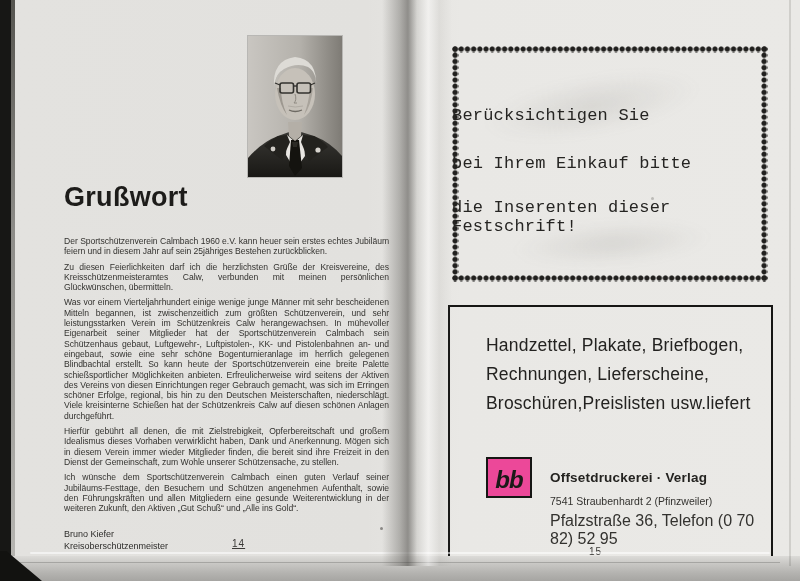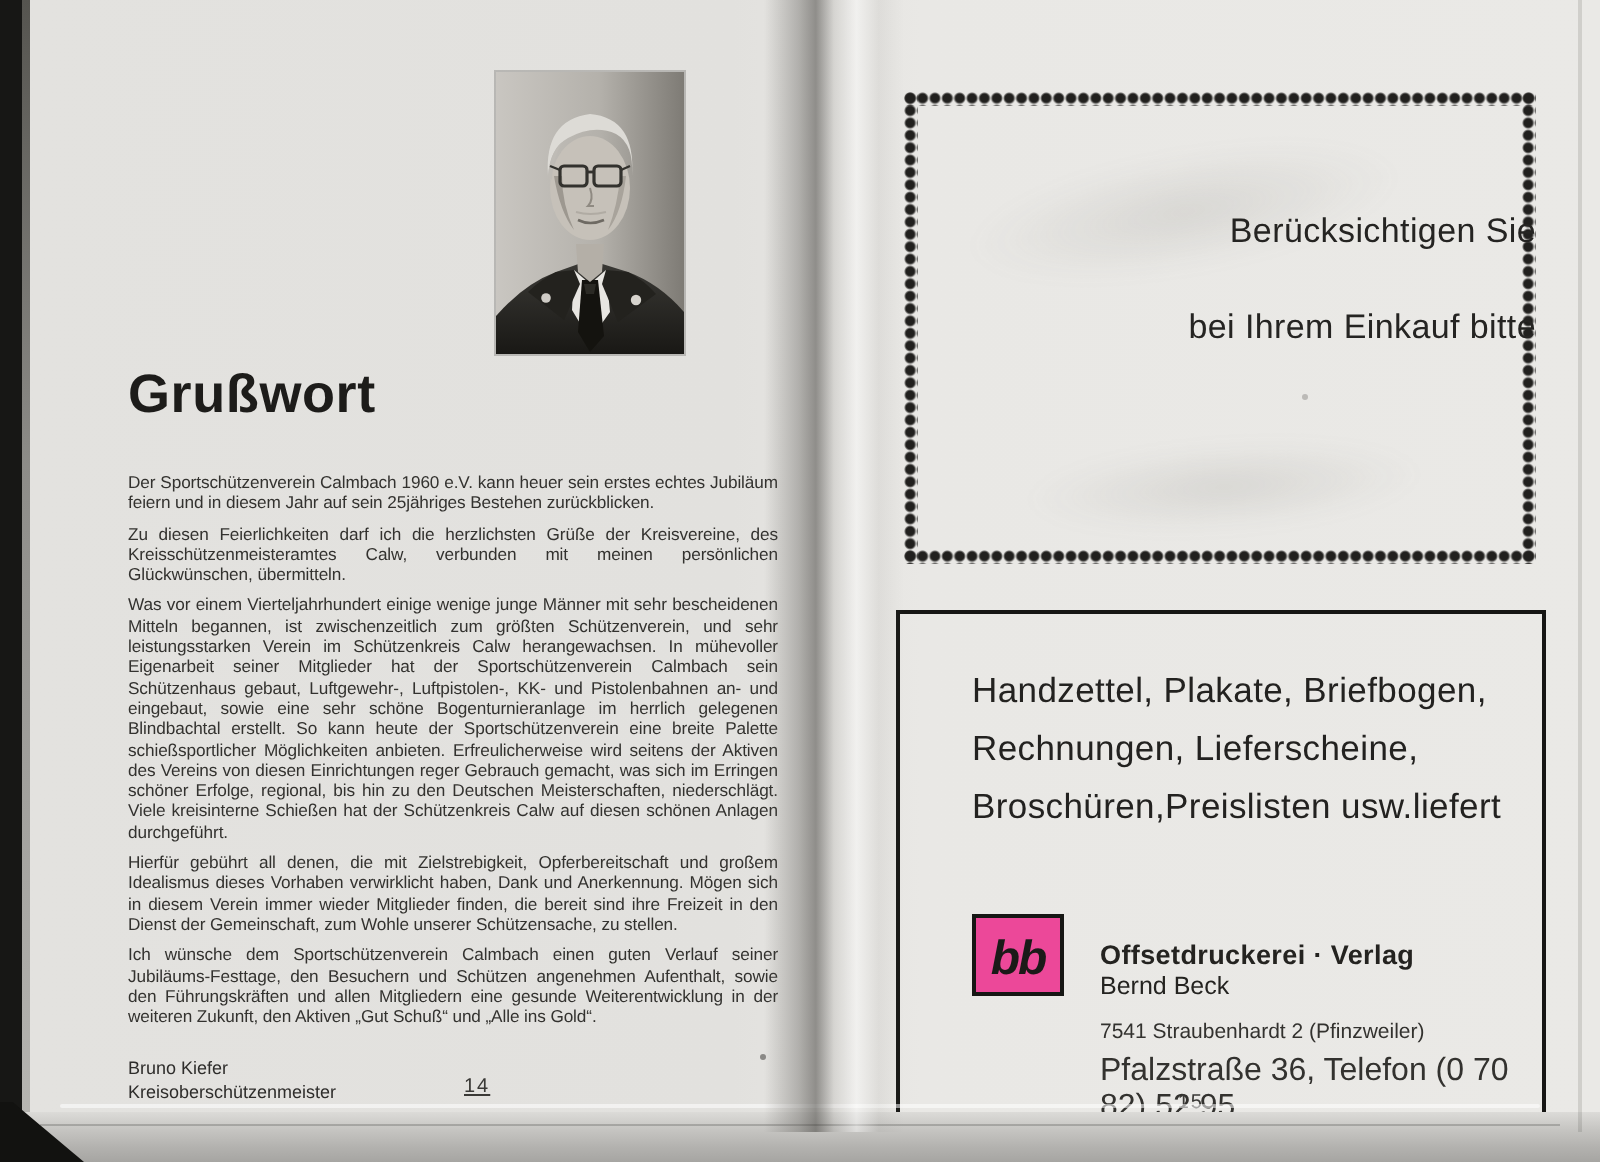--- a/index.html
+++ b/index.html
@@ -32,21 +32,21 @@
   .pn-left{left:232px;top:538px;width:30px;text-align:left;text-decoration:underline;}
   .pn-right{left:572px;top:546px;width:30px;text-align:right;}
 
   
   .notice-box{position:absolute;left:452px;top:46px;width:316px;height:236px;}
   .chain{position:absolute;background-image:radial-gradient(circle,#21201e 2.1px,rgba(33,32,30,.6) 2.6px,transparent 3.1px);background-size:6.2px 6.2px;}
   .chain-top{left:0;top:0;right:0;height:7px;}
   .chain-bottom{left:0;bottom:0;right:0;height:7px;}
   .chain-left{left:0;top:0;bottom:0;width:7px;}
   .chain-right{right:0;top:0;bottom:0;width:7px;}
-  .notice-line{position:absolute;left:0;right:0;text-align:right;font-size:17px;color:#252422;letter-spacing:.2px;}
+  .notice-line{position:absolute;left:0;right:0;text-align:left;font-size:17px;color:#252422;letter-spacing:.2px;font-family:Liberation Mono, monospace;}
   .n0{top:60px;} .n1{top:108px;} .n2{top:152px;}
   .ghost{position:absolute;border-radius:50%;filter:blur(4px);background:radial-gradient(ellipse,rgba(110,108,102,.14),transparent 70%);}
   .g1{left:30px;top:30px;width:220px;height:60px;transform:rotate(-10deg);}
   .g2{left:60px;top:175px;width:200px;height:45px;transform:rotate(-4deg);}
 
   
   .ad-box{position:absolute;left:448px;top:305px;width:325px;height:263px;border:2.5px solid #161614;}
   .ad-lines{position:absolute;left:36px;top:24px;right:12px;}
   .ad-lines div{font-size:17.5px;line-height:29px;color:#232220;letter-spacing:.2px;white-space:nowrap;}
   .bb-box{position:absolute;left:36px;top:150px;width:46px;height:41px;border:2px solid #161614;background:#ec4899;
@@ -138,34 +138,34 @@
 
     <div class="notice-box">
       <div class="ghost g1"></div>
       <div class="ghost g2"></div>
       <div class="chain chain-top"></div>
       <div class="chain chain-bottom"></div>
       <div class="chain chain-left"></div>
       <div class="chain chain-right"></div>
       <div class="notice-line n0">Berücksichtigen Sie</div>
       <div class="notice-line n1">bei Ihrem Einkauf bitte</div>
+      <div class="notice-line n2">die Inserenten dieser Festschrift!</div>
     </div>
 
     <div class="ad-box">
       <div class="ad-lines">
         <div>Handzettel, Plakate, Briefbogen,</div>
         <div>Rechnungen, Lieferscheine,</div>
         <div>Broschüren,Preislisten usw.liefert</div>
       </div>
       <div class="bb-box">
         <span class="bb-text">bb</span>
       </div>
       <div class="company-block">
         <div class="company-name">Offsetdruckerei · Verlag</div>
-        <div class="company-owner">Bernd Beck</div>
         <div class="company-addr1">7541 Straubenhardt 2 (Pfinzweiler)</div>
         <div class="company-addr2">Pfalzstraße 36, Telefon (0 70 82) 52 95</div>
       </div>
     </div>
 
     <div class="pagenum pn-right">15</div>
   </div>
 
   <div class="stack-line1"></div>
   <div class="bottom-stack"></div>

